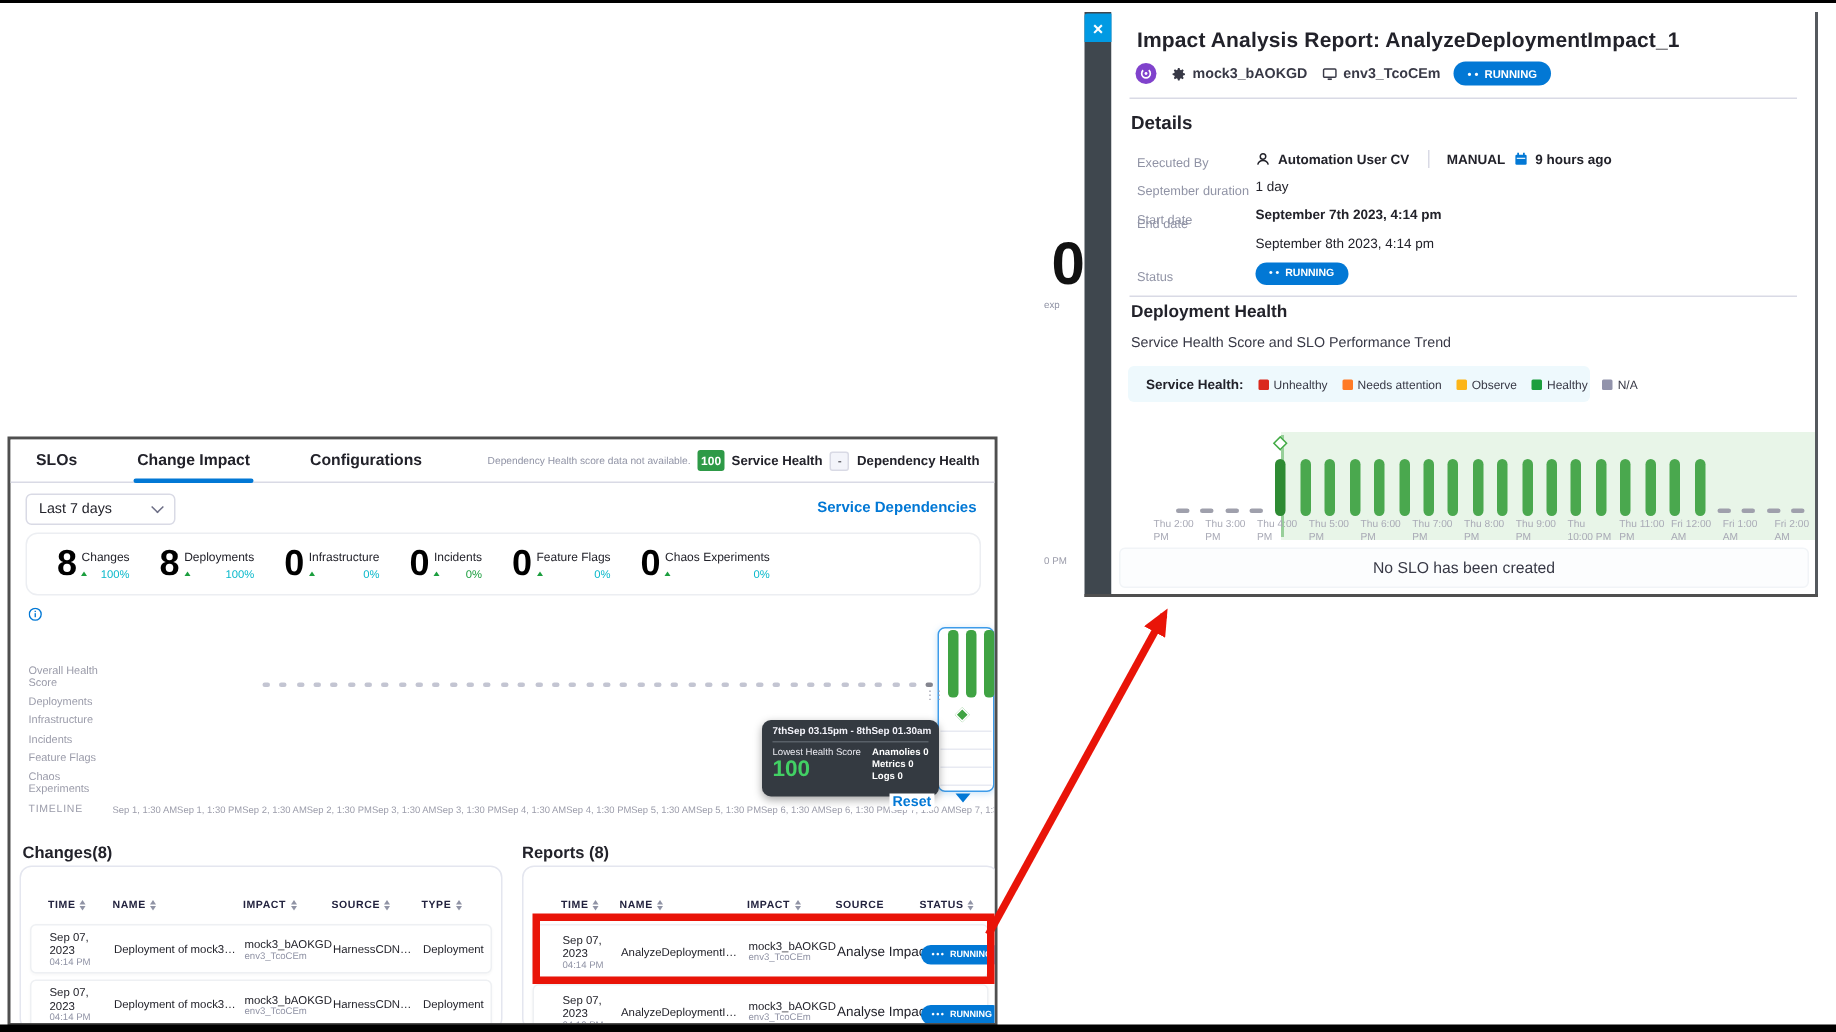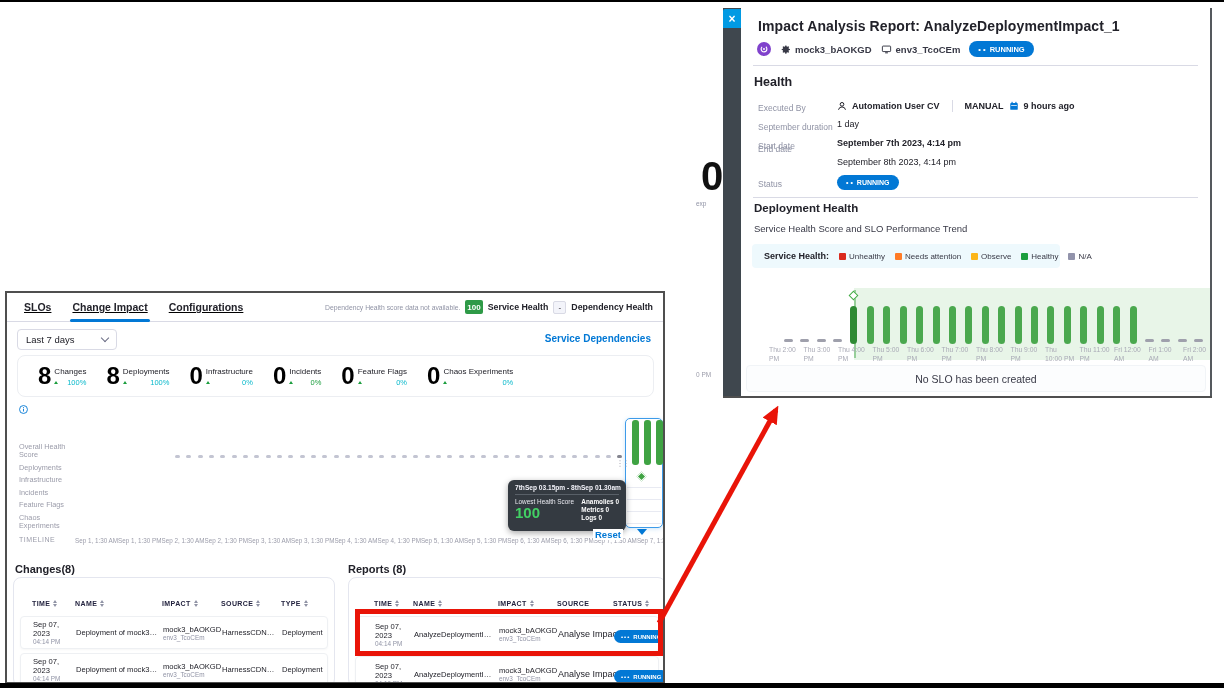--- a/index.html
+++ b/index.html
@@ -136,21 +136,21 @@
 </style>
 </head>
 <body>
 
 <div id="canvas">
   <div class="abs edge-top"></div>
 
   <div id="main-panel" class="abs">
 
     <div class="tabs-row">
-      <div style="display:flex;gap:21px;height:29px;align-items:flex-end;text-decoration:underline;">
+      <div style="display:flex;gap:40px;height:29px;align-items:flex-end;">
 
           <div class="tab">SLOs</div>
 
           <div class="tab active">Change Impact</div>
 
           <div class="tab">Configurations</div>
         </div>
       <div class="health-cluster">
         <span class="tiny-note">Dependency Health score data not available.</span>
         <span class="score-badge">100</span>
@@ -539,21 +539,21 @@
             </svg>
           <span class="chip-label">env3_TcoCEm</span>
         </span>
         <span class="drawer-running">
           <span>• •</span>
           <span>RUNNING</span>
         </span>
       </div>
 
       <div class="hr" style="top:57px;"></div>
-      <div class="sec-h" style="left:13px;top:67px;font-size:12.5px;">Health</div>
+      <div class="sec-h" style="left:13px;top:67px;font-size:12.5px;">Details</div>
 
       <div class="d-label" style="top:95px;">Executed By</div>
       <div class="d-value" style="top:92px;">
         <svg class="icon" width="10" height="10" viewBox="0 0 12 12">
             <circle cx="6" cy="4" r="2.2" fill="none" stroke="#22222a" stroke-width="1.2"></circle>
             <path d="M1.8 10.5a4.3 4.3 0 0 1 8.4 0" fill="none" stroke="#22222a" stroke-width="1.2"></path>
           </svg>
         <span>Automation User CV</span>
         <span class="vsep"></span>
         <span>MANUAL</span>

